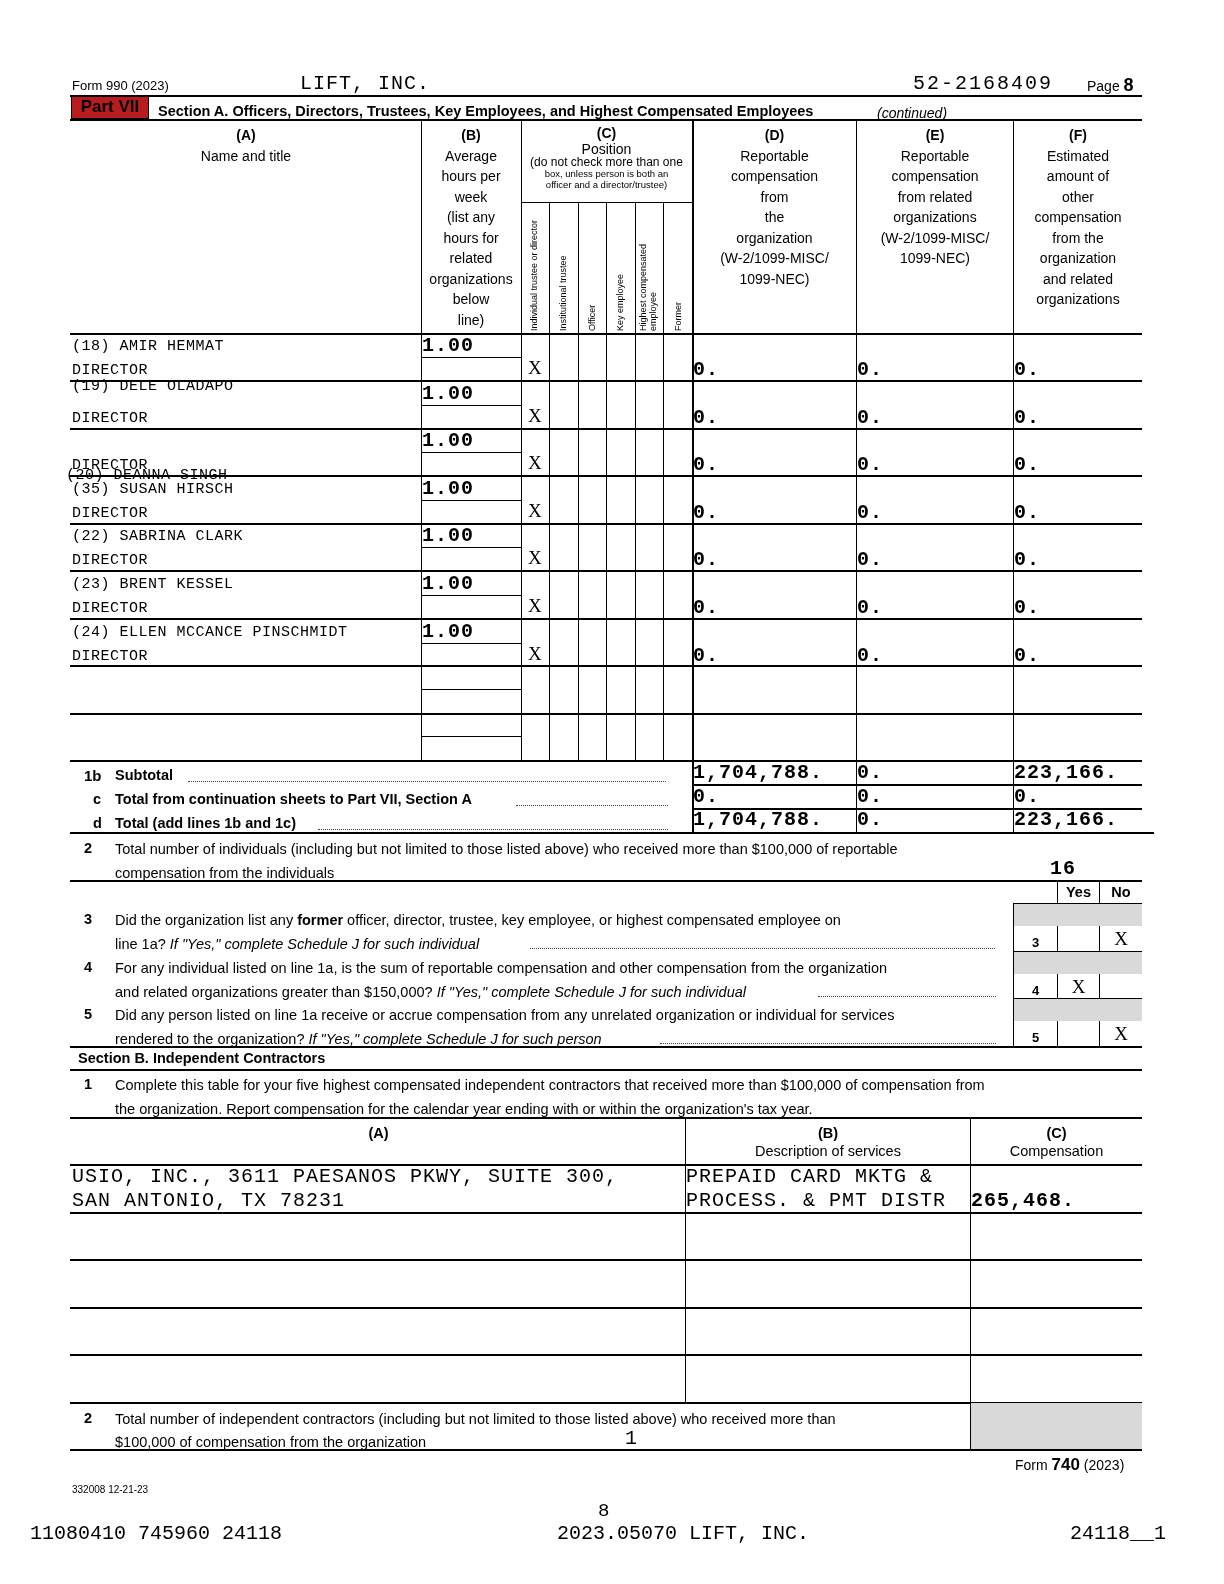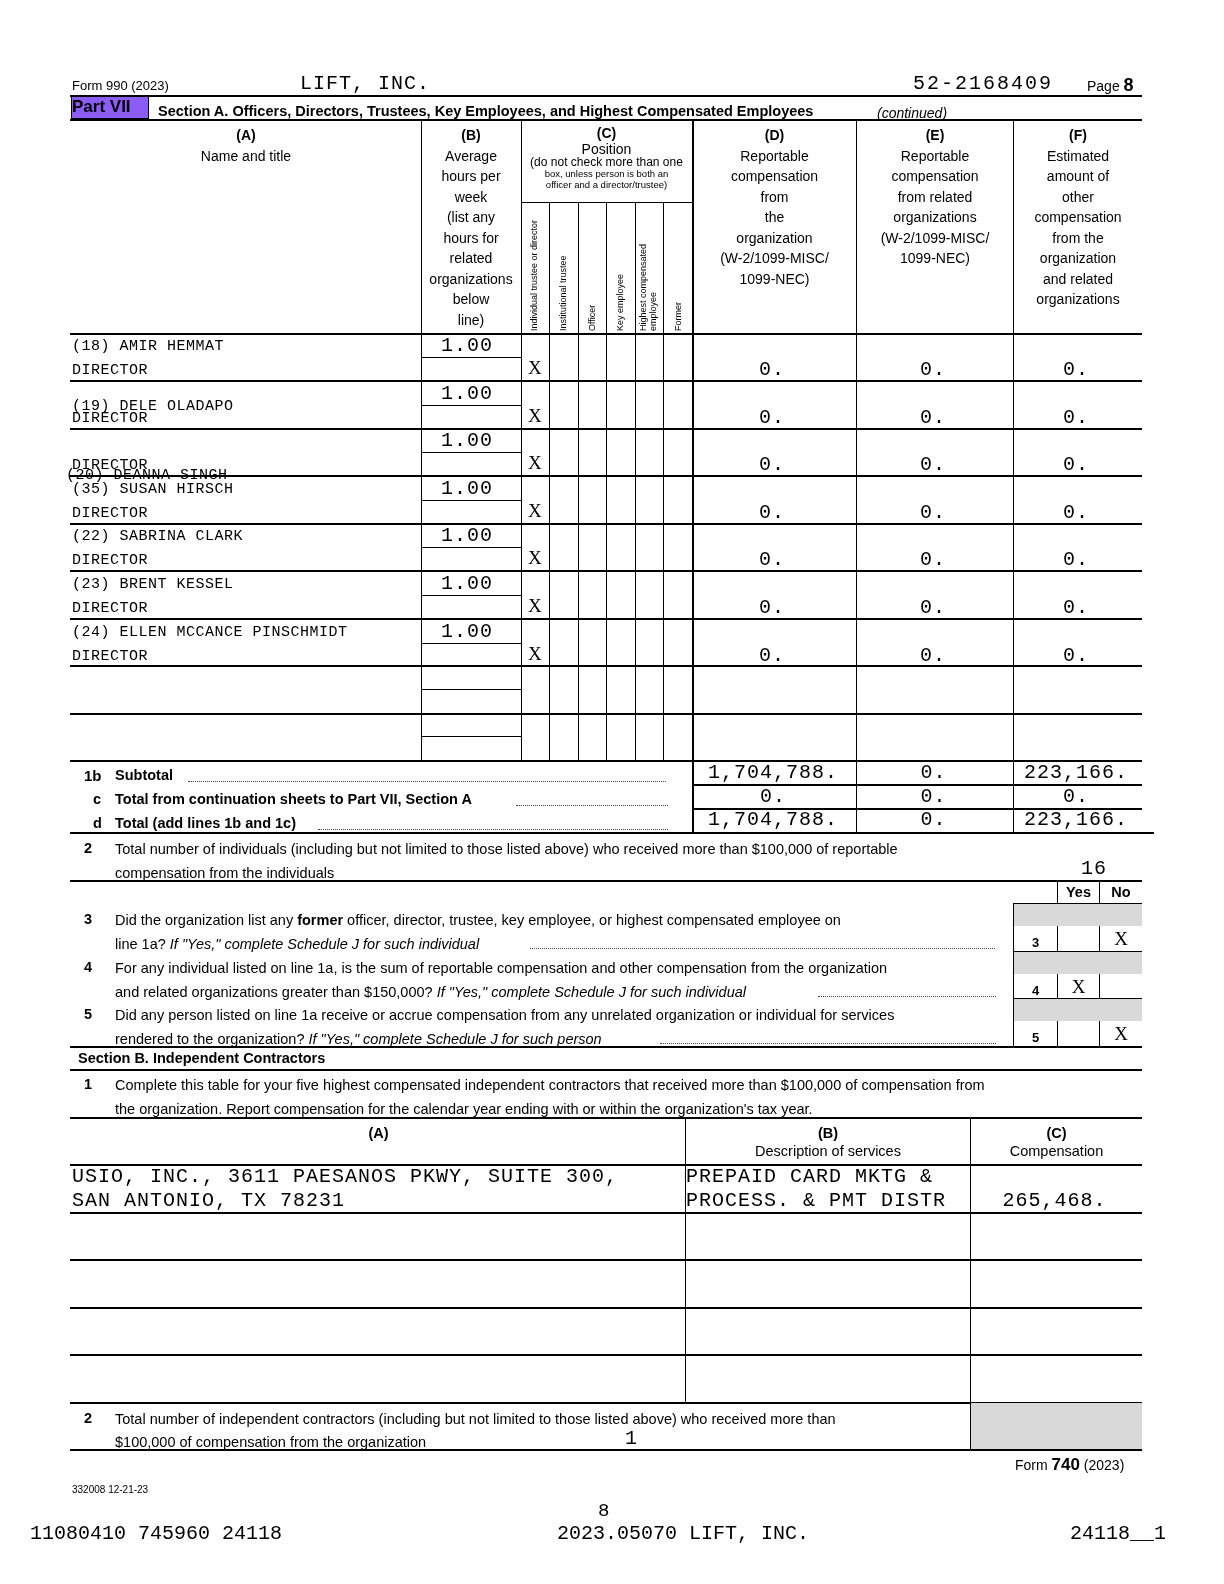--- a/index.html
+++ b/index.html
@@ -4,21 +4,21 @@
 <style>
   html, body { margin:0; padding:0; background:#fff; }
   body { width:1224px; height:1584px; position:relative; font-family:"Liberation Sans", sans-serif; color:#000; overflow:hidden; }
   .abs { position:absolute; }
   .mono { font-family:"Liberation Mono", monospace; }
   .hline { position:absolute; height:0; border-top:2px solid #000; }
   .hthin { position:absolute; height:0; border-top:1px solid #000; }
   .vline { position:absolute; width:0; border-left:1px solid #000; }
   .vthick { position:absolute; width:0; border-left:2px solid #000; }
   .ctr { text-align:center; }
-  .rt { text-align:center; }
+  .rt { text-align:left;font-weight:bold; }
   .hdr { font-size:14px; line-height:20.5px; text-align:center; }
   .vert { position:absolute; writing-mode:vertical-rl; transform:rotate(180deg); font-size:9px; line-height:10px; white-space:nowrap; }
   .name { font-family:"Liberation Mono", monospace; font-size:15px; letter-spacing:0.5px; }
   .num { font-family:"Liberation Mono", monospace; font-size:20px; letter-spacing:1px; }
   .xmark { font-family:"Liberation Serif", serif; font-size:19px; }
   .dots { border-bottom:1px dotted #444; position:absolute; height:0; }
   .gray { position:absolute; background:#d9d9d9; }
   .q { font-size:14.5px; line-height:18px; }
   .bold { font-weight:bold; }
   .it { font-style:italic; }
@@ -27,21 +27,21 @@
 <body>
 
 <div class="abs" style="left:72px;top:78px;font-size:13px;">Form 990 (2023)</div>
 <div class="abs mono" style="left:300px;top:72px;font-size:20px;letter-spacing:1px;">LIFT, INC.</div>
 <div class="abs mono" style="left:913px;top:72px;font-size:20px;letter-spacing:2px;">52-2168409</div>
 <div class="abs" style="left:1087px;top:75px;font-size:14px;">
   <span>Page</span>
   <span style="font-weight:bold;font-size:18px;">8</span>
 </div>
 <div class="hline" style="left:70px;top:95px;width:1072px;"></div>
-<div class="abs" style="left:71px;top:96px;width:76px;height:21px;background:#8b5cf6;border:1px solid #000;font-weight:bold;font-size:17px;line-height:20px;">Part VII</div>
+<div class="abs" style="left:71px;top:96px;width:76px;height:21px;background:#b91c1c;border:1px solid #000;font-weight:bold;font-size:17px;line-height:20px;text-align:center;">Part VII</div>
 <div class="abs bold" style="left:158px;top:103px;font-size:14.5px;">Section A. Officers, Directors, Trustees, Key Employees, and Highest Compensated Employees</div>
 <div class="abs it" style="left:877px;top:105px;font-size:14px;">(continued)</div>
 <div class="hline" style="left:70px;top:119px;width:1072px;"></div>
 
 <div class="abs hdr" style="left:72px;top:125px;width:348px;">
   <div class="bold">(A)</div>
   <div>Name and title</div>
 </div>
 <div class="vline" style="left:421px;top:120px;height:640px;"></div>
 <div class="abs hdr" style="left:421px;top:125px;width:100px;">
@@ -119,21 +119,21 @@
   <div class="abs name" style="left:72px;top:362px;">DIRECTOR</div>
   <div class="abs num rt" style="left:422px;top:334px;width:90px;">1.00</div>
   <div class="hthin" style="left:421px;top:357px;width:100px;"></div>
   <div class="abs xmark" style="left:528px;top:357px;">X</div>
   <div class="abs num rt" style="left:693px;top:358px;width:158px;">0.</div>
   <div class="abs num rt" style="left:857px;top:358px;width:152px;">0.</div>
   <div class="abs num rt" style="left:1014px;top:358px;width:124px;">0.</div>
   <div class="hline" style="left:70px;top:380px;width:1072px;"></div>
 </div>
 <div>
-  <div class="abs name" style="left:72px;top:398px;text-align:right;">(19) DELE OLADAPO</div>
+  <div class="abs name" style="left:72px;top:378px;text-align:right;">(19) DELE OLADAPO</div>
   <div class="abs name" style="left:72px;top:410px;">DIRECTOR</div>
   <div class="abs num rt" style="left:422px;top:382px;width:90px;">1.00</div>
   <div class="hthin" style="left:421px;top:405px;width:100px;"></div>
   <div class="abs xmark" style="left:528px;top:405px;">X</div>
   <div class="abs num rt" style="left:693px;top:406px;width:158px;">0.</div>
   <div class="abs num rt" style="left:857px;top:406px;width:152px;">0.</div>
   <div class="abs num rt" style="left:1014px;top:406px;width:124px;">0.</div>
   <div class="hline" style="left:70px;top:428px;width:1072px;"></div>
 </div>
 <div>

